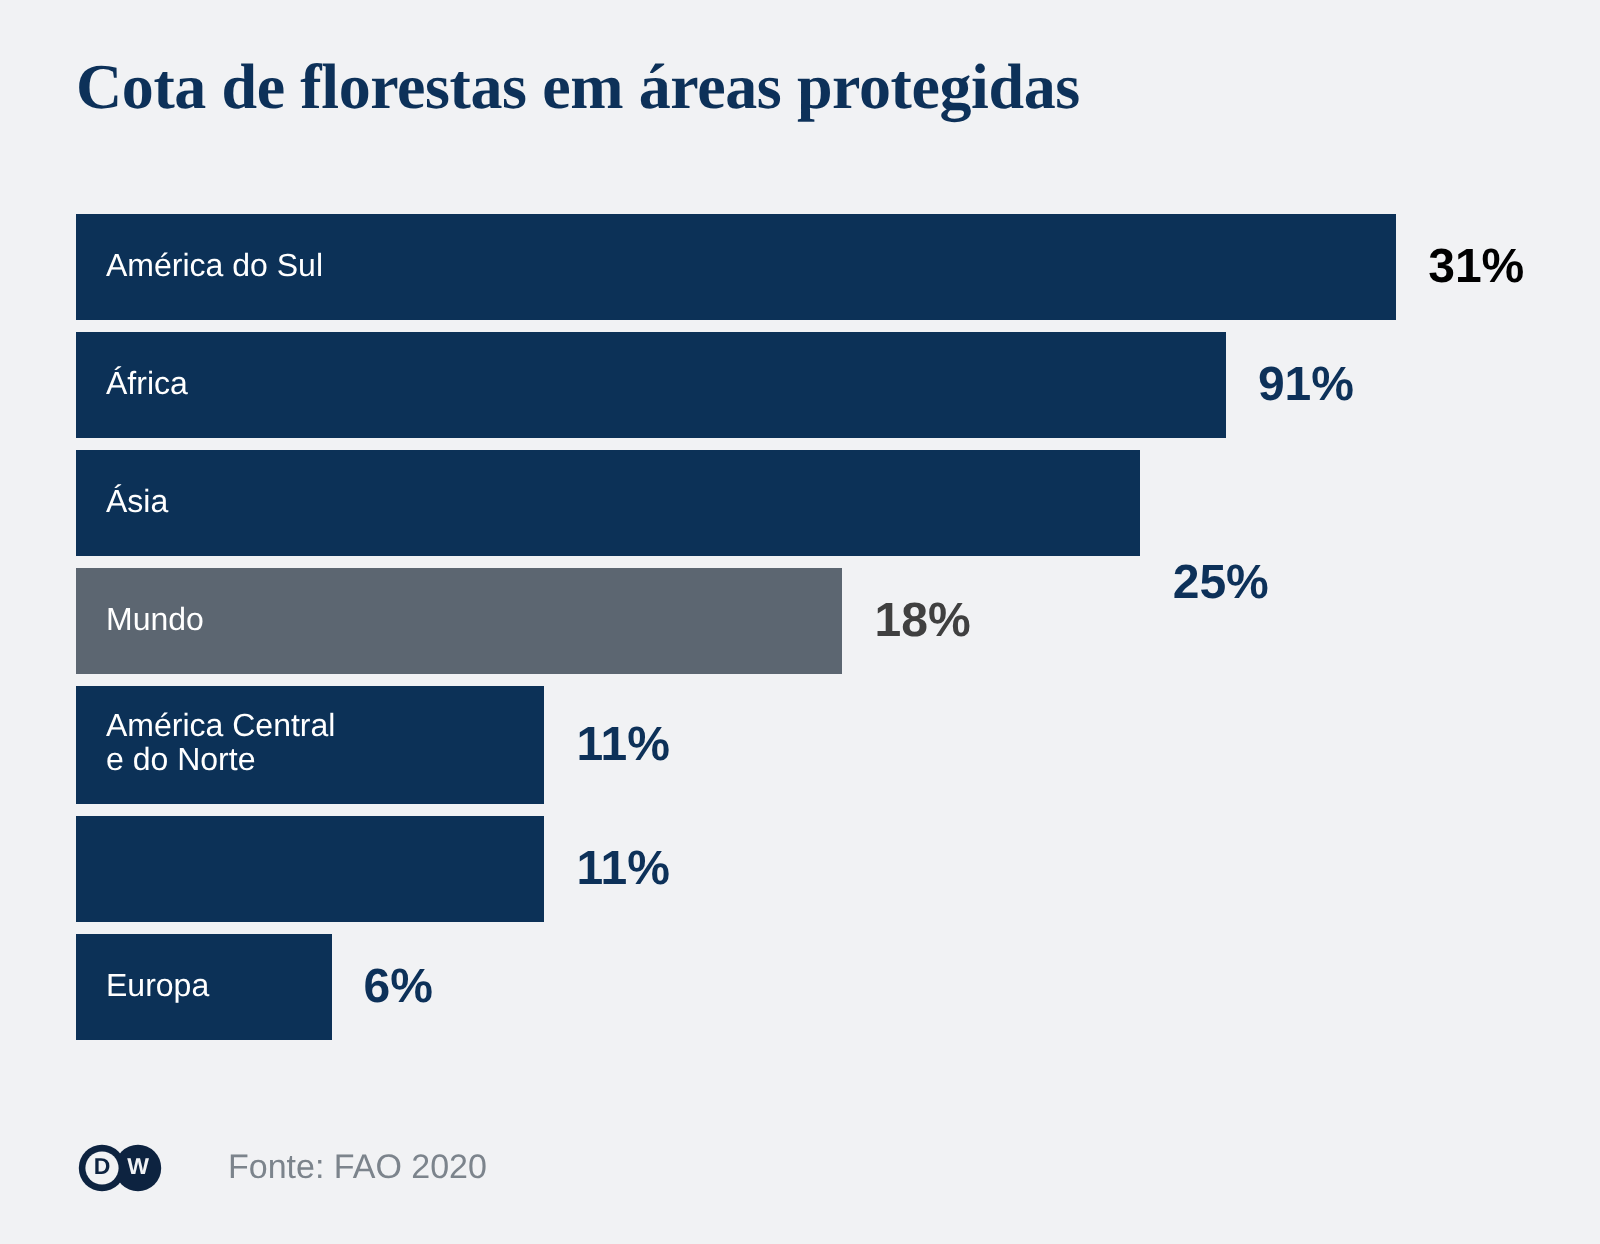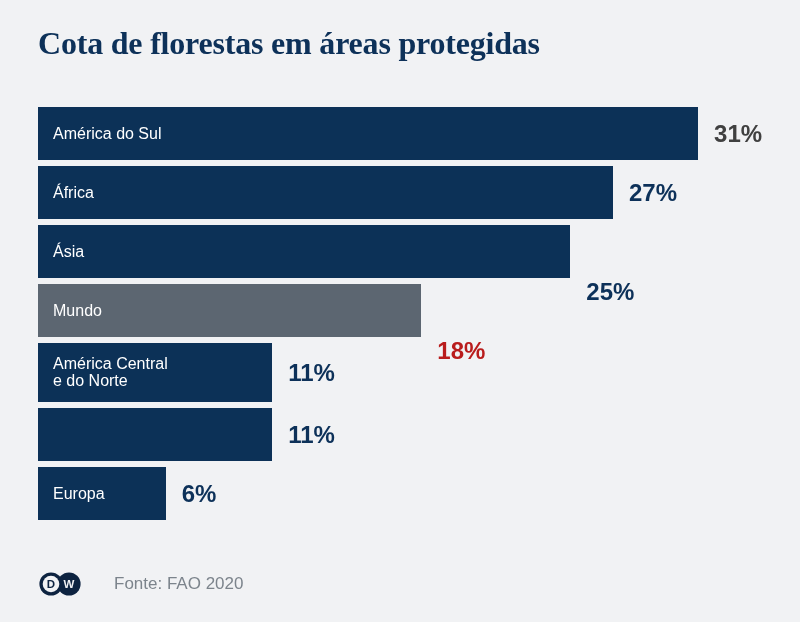--- a/index.html
+++ b/index.html
@@ -122,36 +122,36 @@
 <div class="infographic">
 
   <div class="title-area">
     <h1 class="chart-title">Cota de florestas em áreas protegidas</h1>
   </div>
 
   <div class="plot">
       <div class="bar-row">
         <div class="bar" style="width: 660.118px; background: rgb(12, 49, 87);"></div>
         <span class="bar-label">América do Sul</span>
-        <span class="bar-value" style="left: 676.118px; color: #404040;">31%</span>
+        <span class="bar-value" style="left: 676.118px; color: #000000;">31%</span>
       </div>
       <div class="bar-row">
         <div class="bar" style="width: 574.941px; background: rgb(12, 49, 87);"></div>
         <span class="bar-label">África</span>
-        <span class="bar-value" style="left: 590.941px; color: rgb(13, 49, 89);">27%</span>
+        <span class="bar-value" style="left: 590.941px; color: rgb(13, 49, 89);">91%</span>
       </div>
       <div class="bar-row">
         <div class="bar" style="width: 532.353px; background: rgb(12, 49, 87);"></div>
         <span class="bar-label">Ásia</span>
         <span class="bar-value" style="left: 548.353px; color: rgb(13, 49, 89); margin-top: 40px;">25%</span>
       </div>
       <div class="bar-row">
         <div class="bar highlight" style="width: 383.294px; background: rgb(92, 102, 113);"></div>
         <span class="bar-label">Mundo</span>
-        <span class="bar-value" style="left: 399.294px; color: #b91c1c; margin-top: 40px;">18%</span>
+        <span class="bar-value" style="left: 399.294px; color: #404040;">18%</span>
       </div>
       <div class="bar-row tall">
         <div class="bar" style="width: 234.235px; background: rgb(12, 49, 87);"></div>
         <span class="bar-label">América Central
 e do Norte</span>
         <span class="bar-value" style="left: 250.235px; color: rgb(13, 49, 89);">11%</span>
       </div>
       <div class="bar-row">
         <div class="bar" style="width: 234.235px; background: rgb(12, 49, 87);"></div>
         <span class="bar-value" style="left: 250.235px; color: rgb(13, 49, 89);">11%</span>

